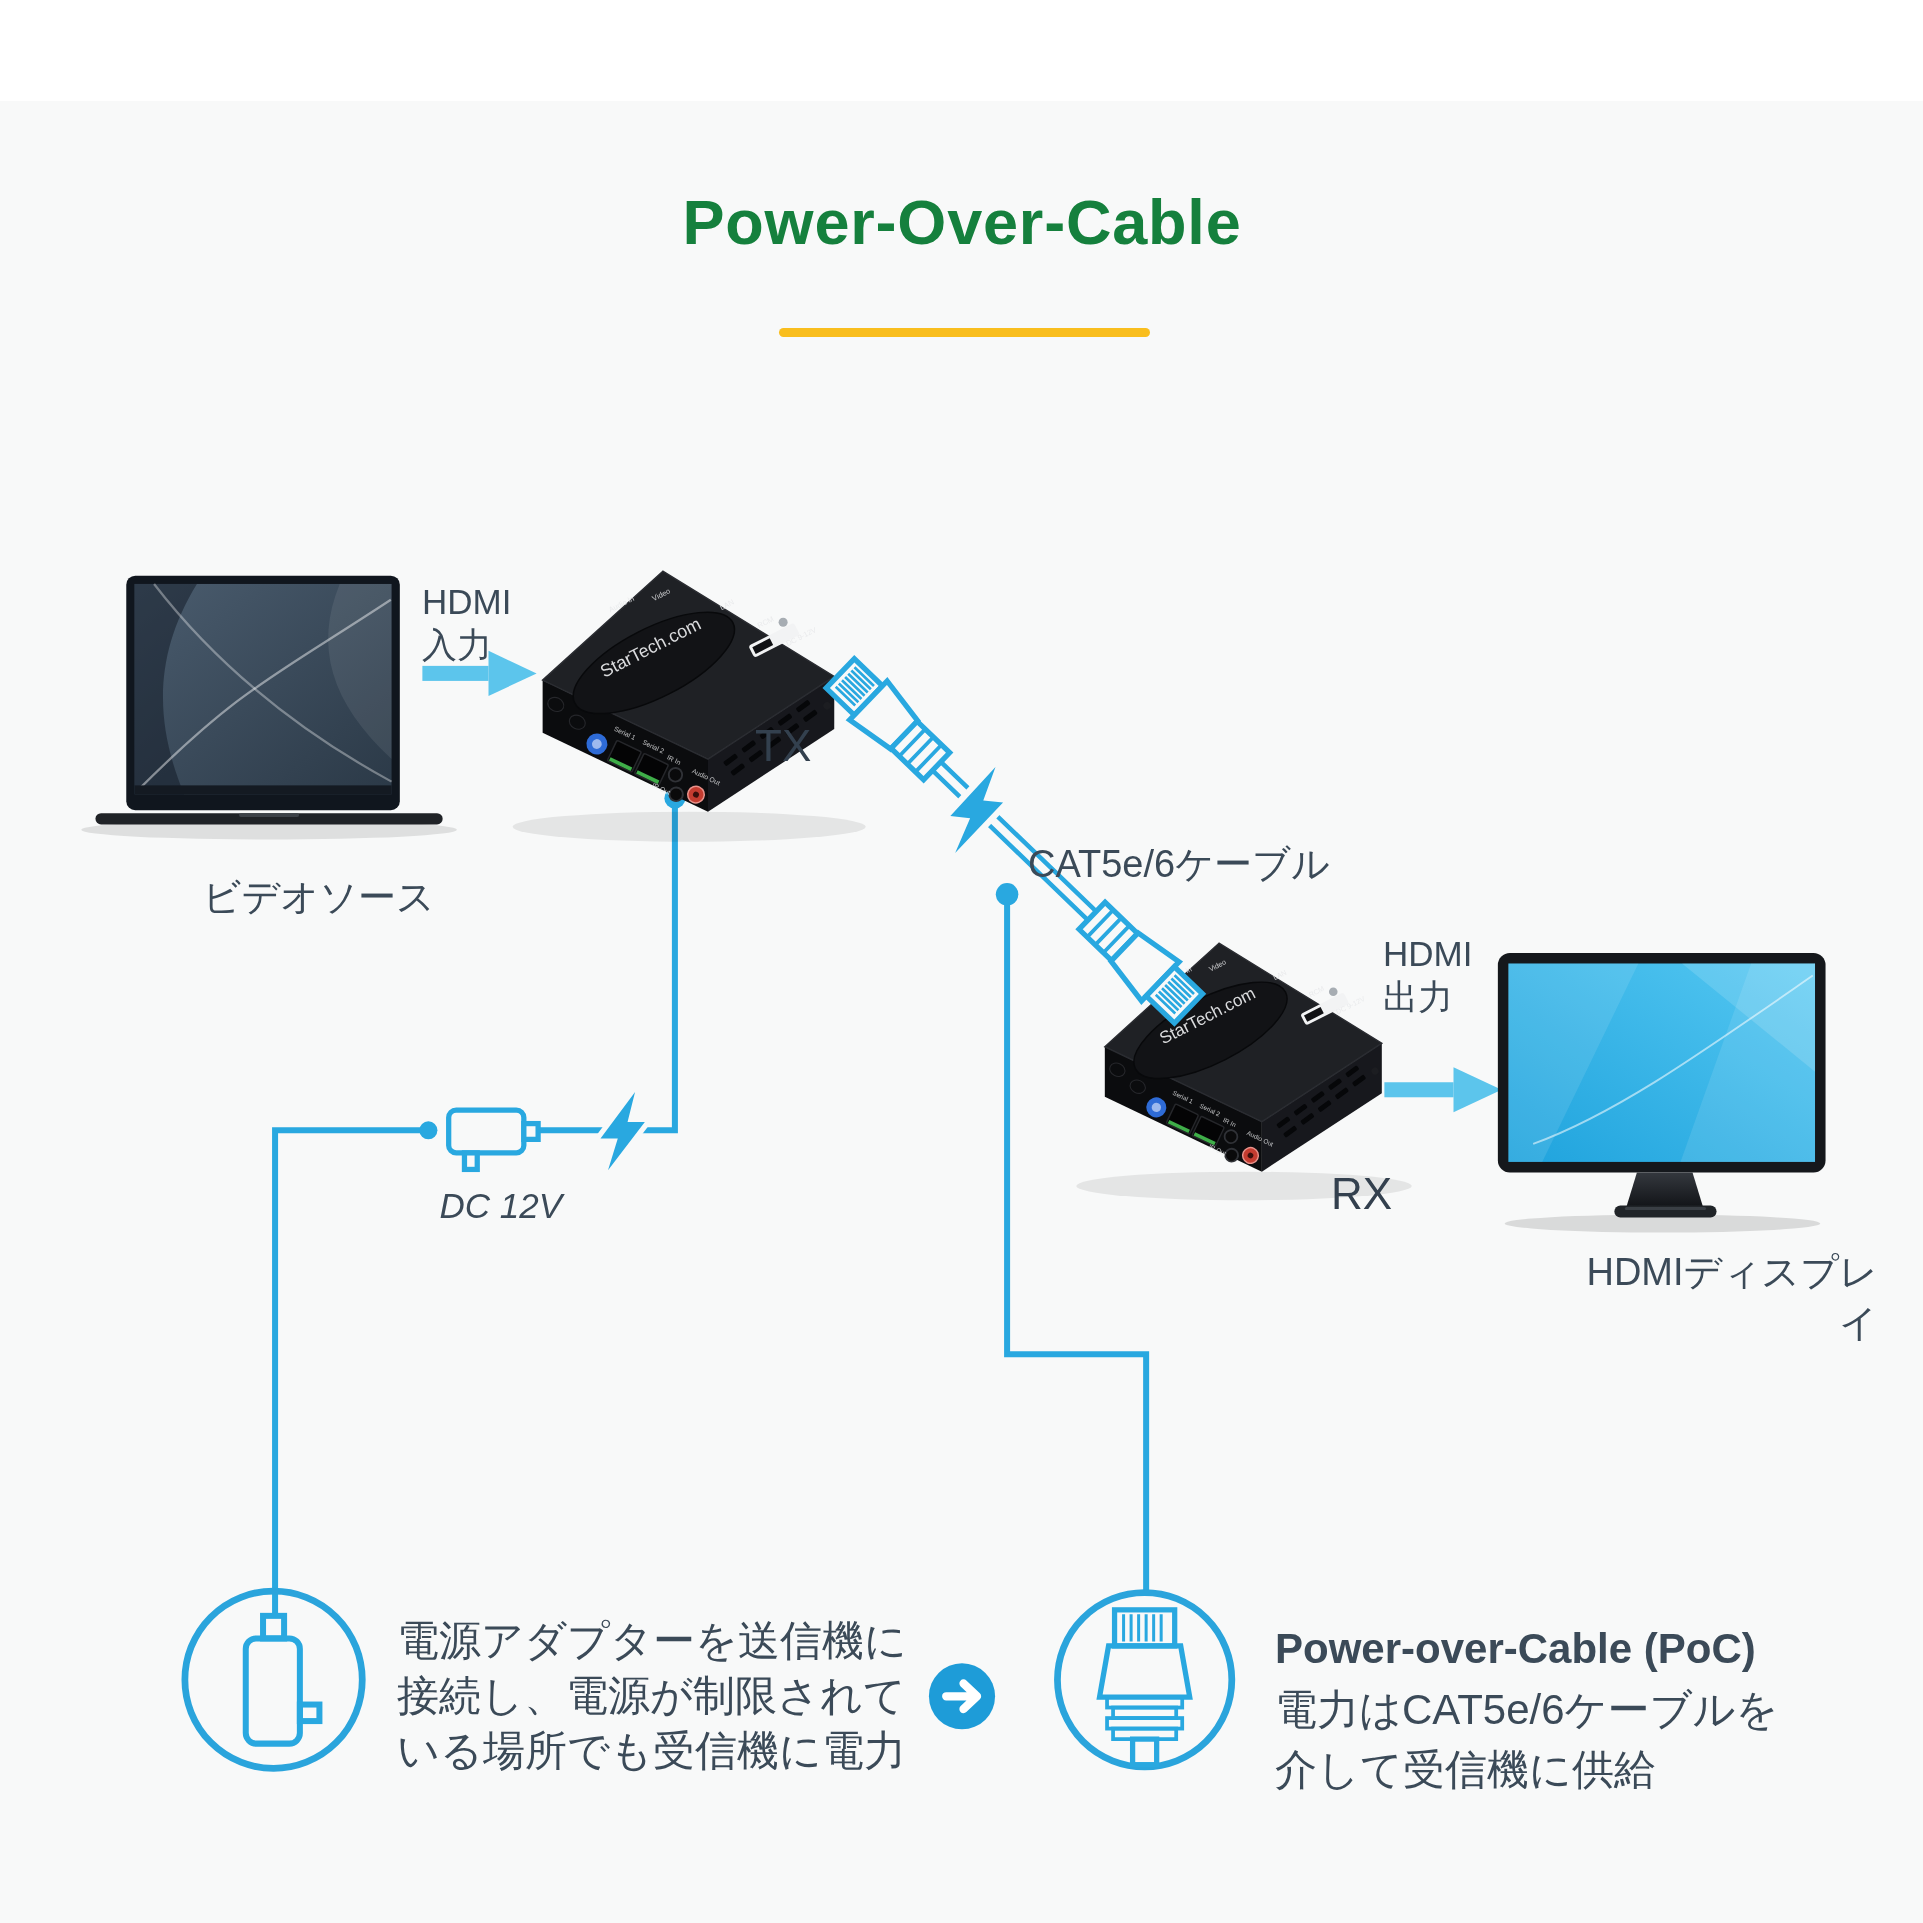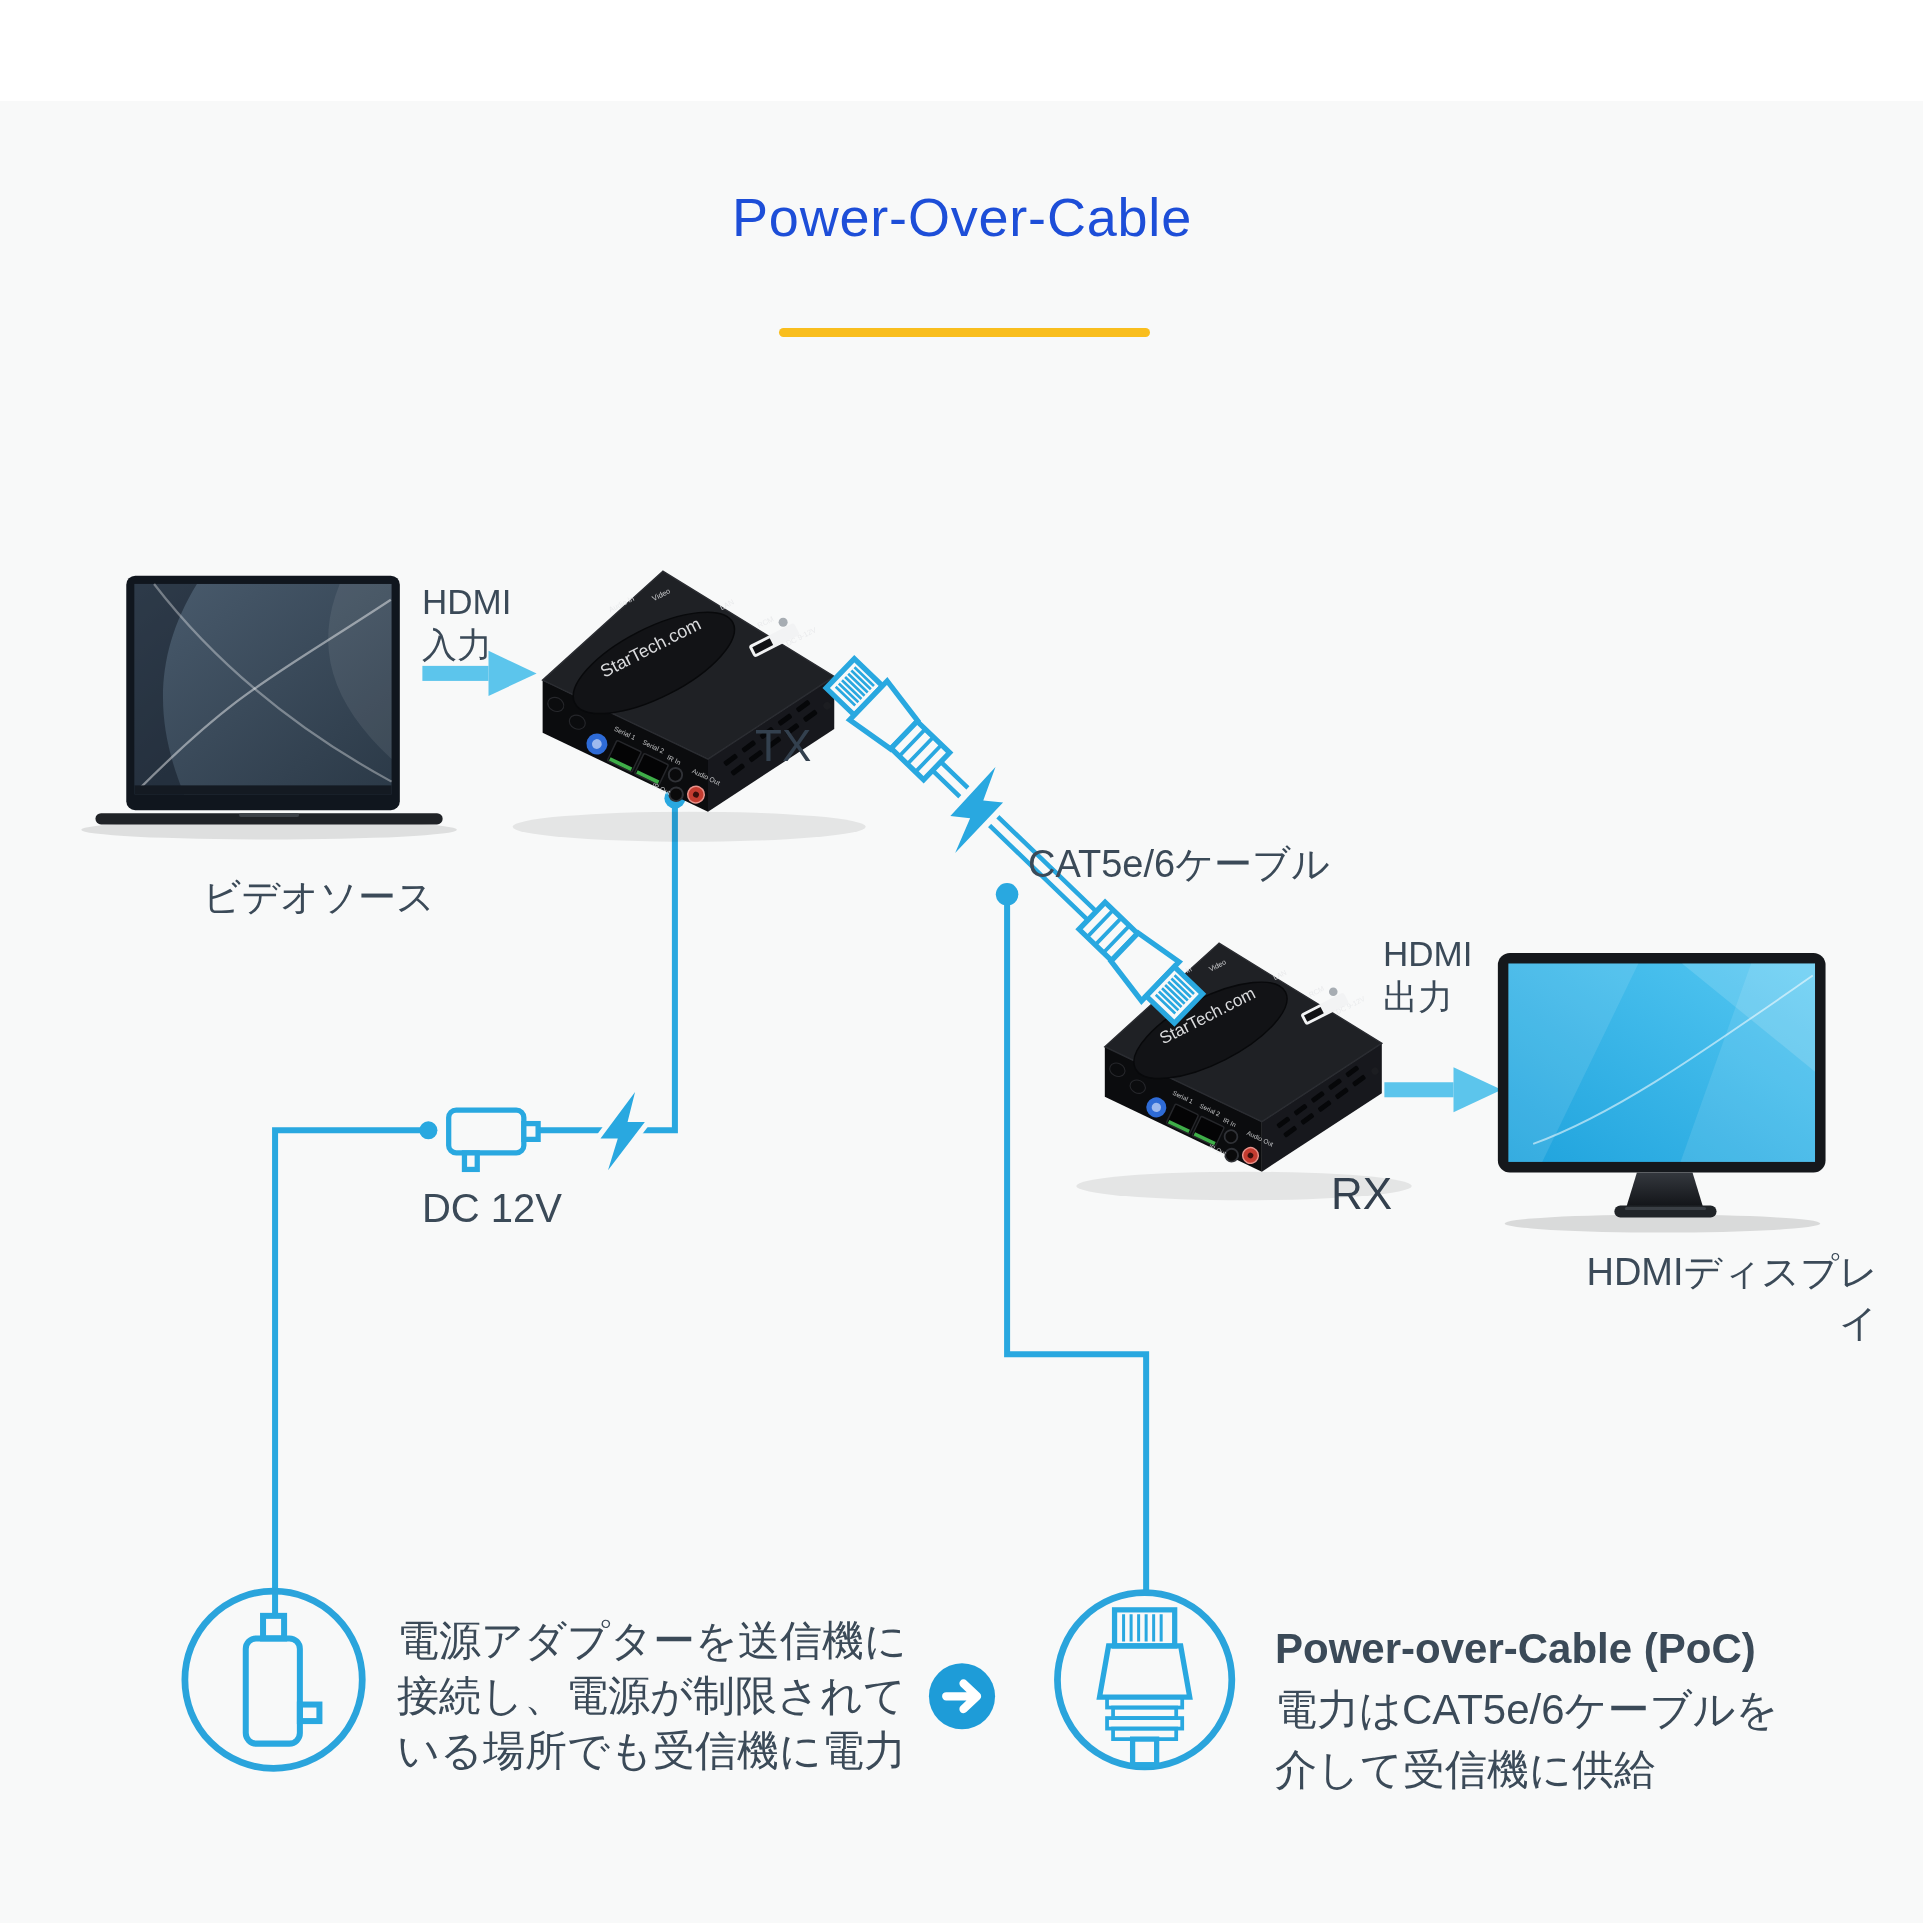--- a/index.html
+++ b/index.html
@@ -14,21 +14,21 @@
     width:1924px;height:1924px;position:relative;overflow:hidden;
     background:var(--bg);
     font-family:"Liberation Sans","DejaVu Sans",sans-serif;
     color:var(--text);
   }
   .top-band{position:absolute;left:0;top:0;width:1924px;height:101px;background:#FFFFFF;}
   .scene{position:absolute;left:0;top:0;width:1924px;height:1924px;z-index:1;}
   .lbl{position:absolute;z-index:2;color:var(--text);}
   .title{
     left:0;top:186px;width:1924px;text-align:center;
-    font-size:54px;font-weight:400;letter-spacing:0.8px;color:#1d4ed8;
+    font-size:63px;font-weight:700;letter-spacing:0.8px;color:#15803d;
   }
   .title-underline{
     position:absolute;z-index:2;left:779px;top:328px;width:371px;height:9px;
     border-radius:4.5px;background:var(--yellow);
   }
   .two-line{font-size:35px;line-height:43px;font-weight:400;}
   .caption{font-size:38px;text-align:right;}
   .devtag{font-size:44px;font-weight:400;color:#33404E;}
   .callout-text{font-size:42px;line-height:55px;}
   .callout-text .heading{font-weight:700;font-size:42px;line-height:62px;display:block;margin-top:16px;}
@@ -231,21 +231,21 @@
 
 <div class="lbl devtag" style="left:1287px;top:1169px;margin-left:44px;">RX</div>
 
 <div class="lbl two-line" style="left:1383px;top:932px;">
   <span>HDMI</span><br>
   <span>出力</span>
 </div>
 
 <div class="lbl caption" style="left:1550px;top:1247px;width:328px;font-size:38px;">HDMIディスプレイ</div>
 
-<div class="lbl caption" style="left:412px;top:1186px;width:150px;font-size:40px;">DC 12V</div>
+<div class="lbl caption" style="left:412px;top:1186px;width:150px;font-size:35px;font-style:italic;">DC 12V</div>
 
 <div class="lbl callout-text" style="left:397px;top:1613px;width:571px;">
   <span>電源アダプターを送信機に</span>
   <span>接続し、電源が制限されて</span>
   <span>いる場所でも受信機に電力</span>
 </div>
 
 <div class="lbl callout-text poc-lines" style="left:1275px;top:1602px;width:586px;">
   <span class="heading">Power-over-Cable (PoC)</span>
   <span>電力はCAT5e/6ケーブルを</span>

